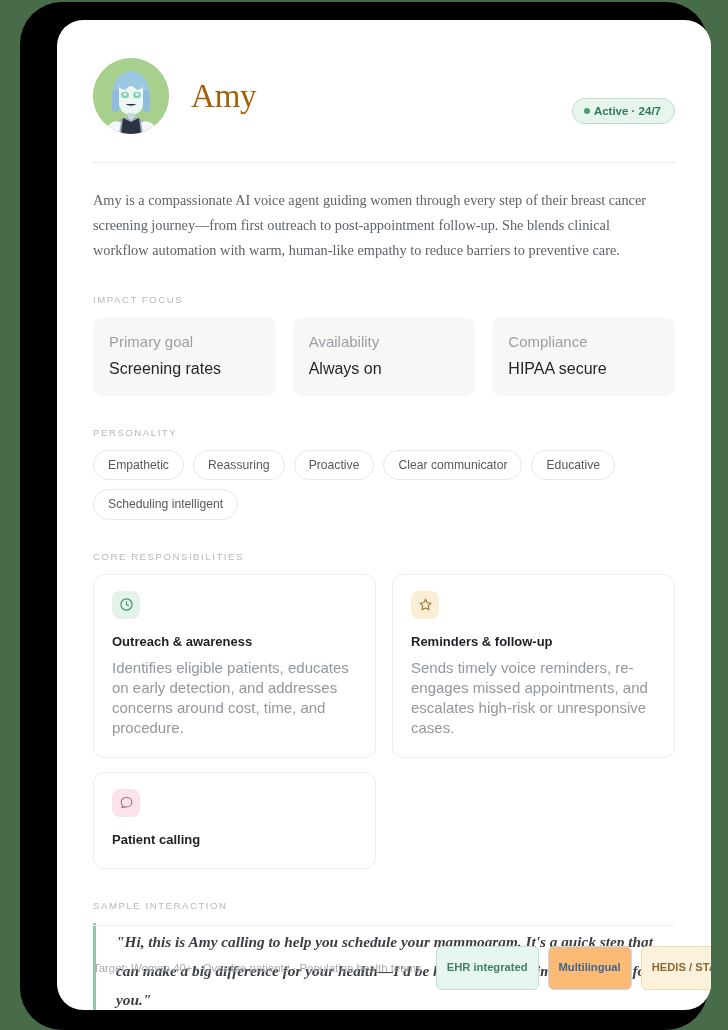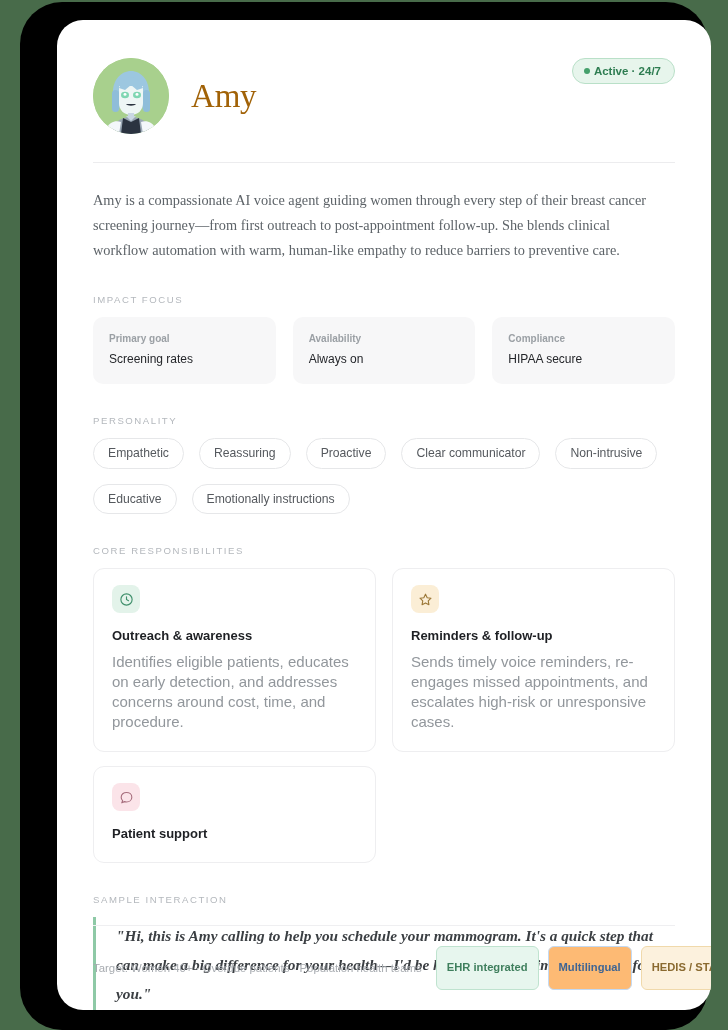--- a/index.html
+++ b/index.html
@@ -89,20 +89,21 @@
     align-items: center;
     gap: 4px;
     background: #e7f5ec;
     border: 1px solid #b9e0c8;
     color: #2f7d52;
     font-size: 11.5px;
     font-weight: 700;
     padding: 6px 13px 6px 11px;
     border-radius: 999px;
     align-self: flex-start;
+    margin-top: 40px;
   }
   .status-dot {
     width: 6px; height: 6px; border-radius: 50%;
     background: #45a06b;
     display: inline-block;
   }
 
   .divider {
     height: 1px;
     background: #ececee;
@@ -135,38 +136,37 @@
     display: flex;
     gap: 17px;
   }
   .impact-card {
     flex: 1 1 0;
     background: #f7f7f8;
     border-radius: 10px;
     padding: 15px 16px 17px 16px;
   }
   .impact-label {
-    font-size: 10px;
+    font-size: 15px;
     color: #9ba0a5;
     line-height: 1.3;
-    font-weight: bold;
   }
   .impact-value {
     margin-top: 7px;
-    font-size: 12px;
+    font-size: 16px;
     color: #24262a;
     line-height: 1.25;
   }
 
   
   .chips {
     margin-top: 12px;
     display: flex;
     flex-wrap: wrap;
-    gap: 15px;
+    gap: 9px;
   }
   .chip {
     border: 1px solid #e6e7e9;
     border-radius: 999px;
     padding: 7px 14px;
     font-size: 12.2px;
     color: #55595e;
     background: #fff;
     line-height: 1.2;
     white-space: nowrap;
@@ -330,23 +330,22 @@
           <div class="impact-value">HIPAA secure</div>
         </div>
       </div>
 
       <div class="section-label">PERSONALITY</div>
       <div class="chips">
         <span class="chip">Empathetic</span>
         <span class="chip">Reassuring</span>
         <span class="chip">Proactive</span>
         <span class="chip">Clear communicator</span>
-        <span class="chip">Non-intrusive</span>
         <span class="chip">Educative</span>
-        <span class="chip">Emotionally instructions</span>
+        <span class="chip">Scheduling intelligent</span>
       </div>
 
       <div class="section-label">CORE RESPONSIBILITIES</div>
       <div class="resp-grid">
 
         <div class="resp-card">
           <div class="resp-icon" style="background:#e3f3ea">
             <svg width="15" height="15" viewBox="0 0 24 24" fill="none" stroke="#3f8f6b" stroke-width="1.8" stroke-linecap="round">
               <circle cx="12" cy="12" r="9"></circle>
                 <path d="M12 7.5V12l3.2 2"></path>
@@ -366,21 +365,21 @@
           <div class="resp-title">Reminders &amp; follow-up</div>
           <div class="resp-desc">Sends timely voice reminders, re-engages missed appointments, and escalates high-risk or unresponsive cases.</div>
         </div>
 
         <div class="resp-card">
           <div class="resp-icon" style="background:#fbe4e9">
             <svg width="15" height="15" viewBox="0 0 24 24" fill="none" stroke="#a8707f" stroke-width="1.8" stroke-linecap="round" stroke-linejoin="round">
               <path d="M20.5 11.5c0 4.4-3.8 7.6-8.5 7.6-1.1 0-2.2-.2-3.2-.5L4.5 20.5l1.3-3.4c-1.4-1.4-2.3-3.3-2.3-5.6 0-4.4 3.8-7.6 8.5-7.6s8.5 3.2 8.5 7.6z"></path>
             </svg>
           </div>
-          <div class="resp-title">Patient support</div>
+          <div class="resp-title">Patient calling</div>
         </div>
       </div>
 
       <div class="section-label">SAMPLE INTERACTION</div>
       <div class="quote">"Hi, this is Amy calling to help you schedule your mammogram. It's a quick step that can make a big difference for your health—I'd be happy to find a time that works for you."</div>
 
       <div class="footer">
         <div class="footer-target">Target: Women 40+ · Overdue patients · Population health teams</div>
         <div class="footer-badges">
           <span class="badge green">EHR integrated</span>

